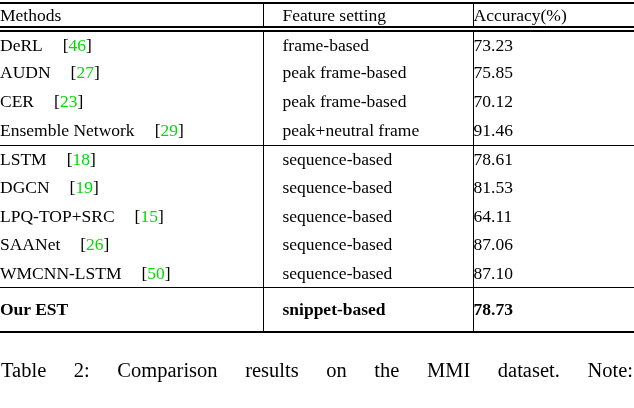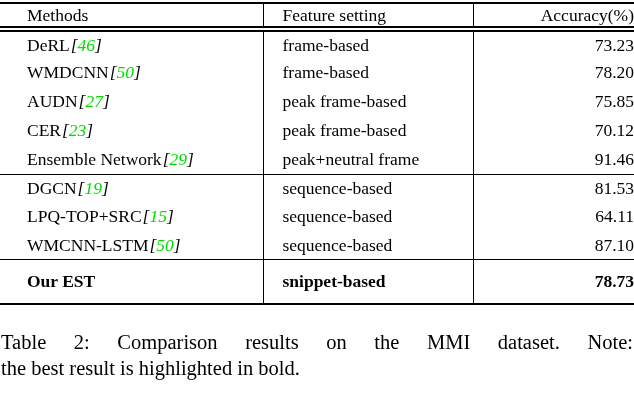--- a/index.html
+++ b/index.html
@@ -30,24 +30,24 @@
   thead th { height: 26px; border-bottom: 6px double var(--rule); }
   tbody.g1 td { height: 29px; }
   tbody.g2 td { height: 28.5px; }
   tbody.g2 tr:first-child td { border-top: 1.8px solid var(--rule); }
   tbody.g3 td {
     height: 44px;
     border-top: 1.8px solid var(--rule);
     border-bottom: 2px solid var(--rule);
     font-weight: bold;
   }
-  .c1 { text-align: left; padding-left: 27px; }
+  .c1 { text-align: left; }
   .c2 { text-align: left; padding-left: 19px; border-left: 1.6px solid var(--rule); }
-  .c3 { text-align: right; border-left: 1.6px solid var(--rule); font-family: Liberation Serif, serif; }
-  .cite { margin-left: 1px; color: #000; font-style: italic; }
+  .c3 { text-align: left; border-left: 1.6px solid var(--rule); font-family: Liberation Serif, serif; }
+  .cite { margin-left: 20px; color: #000; }
   .cite::before { content: "["; }
   .cite::after  { content: "]"; }
   .cite-num { color: var(--cite-green); }
   .caption {
     margin-top: 6px;
     padding: 0 1px;
     font-size: 20.5px;
     line-height: 26px;
     color: #000;
   }
@@ -73,66 +73,70 @@
       </tr>
     </thead>
 
     <tbody class="g1">
       <tr>
         <td class="c1"><span>DeRL</span><span class="cite"><span class="cite-num">46</span></span></td>
         <td class="c2">frame-based</td>
         <td class="c3">73.23</td>
       </tr>
       <tr>
-        <td class="c1"><span>WMDCNN</span><span class="cite"><span class="cite-num">50</span></span></td>
-        <td class="c2">frame-based</td>
-        <td class="c3">78.20</td>
-      </tr>
-      <tr>
         <td class="c1"><span>AUDN</span><span class="cite"><span class="cite-num">27</span></span></td>
         <td class="c2">peak frame-based</td>
         <td class="c3">75.85</td>
       </tr>
       <tr>
         <td class="c1"><span>CER</span><span class="cite"><span class="cite-num">23</span></span></td>
         <td class="c2">peak frame-based</td>
         <td class="c3">70.12</td>
       </tr>
       <tr>
         <td class="c1"><span>Ensemble Network</span><span class="cite"><span class="cite-num">29</span></span></td>
         <td class="c2">peak+neutral frame</td>
         <td class="c3">91.46</td>
       </tr>
     </tbody>
 
     <tbody class="g2">
       <tr>
+        <td class="c1"><span>LSTM</span><span class="cite"><span class="cite-num">18</span></span></td>
+        <td class="c2">sequence-based</td>
+        <td class="c3">78.61</td>
+      </tr>
+      <tr>
         <td class="c1"><span>DGCN</span><span class="cite"><span class="cite-num">19</span></span></td>
         <td class="c2">sequence-based</td>
         <td class="c3">81.53</td>
       </tr>
       <tr>
         <td class="c1"><span>LPQ-TOP+SRC</span><span class="cite"><span class="cite-num">15</span></span></td>
         <td class="c2">sequence-based</td>
         <td class="c3">64.11</td>
+      </tr>
+      <tr>
+        <td class="c1"><span>SAANet</span><span class="cite"><span class="cite-num">26</span></span></td>
+        <td class="c2">sequence-based</td>
+        <td class="c3">87.06</td>
       </tr>
       <tr>
         <td class="c1"><span>WMCNN-LSTM</span><span class="cite"><span class="cite-num">50</span></span></td>
         <td class="c2">sequence-based</td>
         <td class="c3">87.10</td>
       </tr>
     </tbody>
 
     <tbody class="g3">
       <tr>
         <td class="c1">Our EST</td>
         <td class="c2">snippet-based</td>
         <td class="c3">78.73</td>
       </tr>
     </tbody>
   </table>
 
   <div class="caption">
     <div class="cap1">Table 2: Comparison results on the MMI dataset. Note:</div>
-    <div class="cap2">the best result is highlighted in bold.</div>
   </div>
 
 </div>
 
 </body></html>

